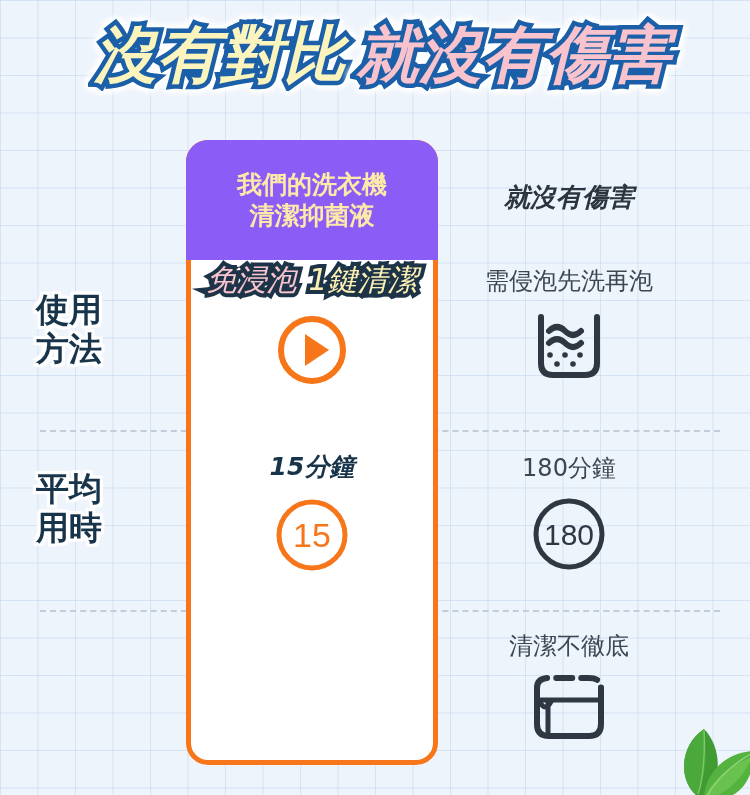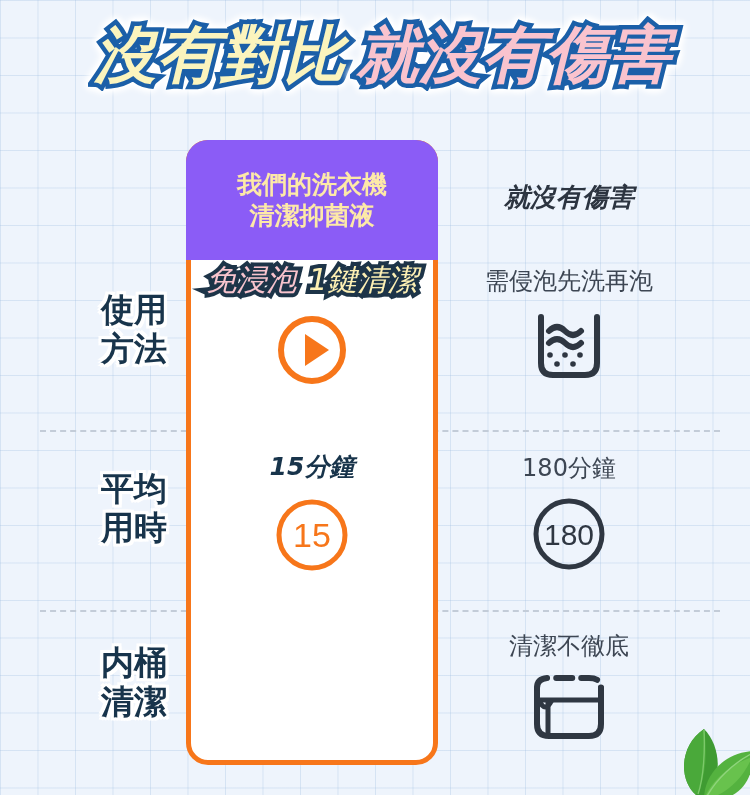--- a/index.html
+++ b/index.html
@@ -93,22 +93,22 @@
 
   .divider{
     position:absolute;left:40px;width:680px;height:0;
     border-top:2px dashed #c3ccd8;
     z-index:1;
   }
   .div-1{top:430px;}
   .div-2{top:610px;}
 
   .rowlabel{
-    position:absolute;left:70px;width:128px;
-    text-align:center;
+    position:absolute;left:36px;width:128px;
+    text-align:left;
     color:#18344b;
     font-size:33px;
     font-weight:bold;
     line-height:1.18;
     font-family:"DejaVu Sans","Liberation Sans",sans-serif;
     text-shadow:
       -3px -3px 0 #fff, 3px -3px 0 #fff, -3px 3px 0 #fff, 3px 3px 0 #fff,
       0 -3px 0 #fff, 0 3px 0 #fff, -3px 0 0 #fff, 3px 0 0 #fff,
       0 0 6px #fff;
   }
@@ -231,24 +231,20 @@
       <div class="cell-text plain">180分鐘</div>
       <svg class="icon" width="80" height="80" viewBox="0 0 80 80" style="margin-top:14px;">
         <circle cx="40" cy="40" r="33" fill="none" stroke="#2f3742" stroke-width="5"></circle>
         <text x="40" y="40" text-anchor="middle" dominant-baseline="central" font-family="Liberation Sans, sans-serif" font-size="30" fill="#2f3742">180</text>
       </svg>
     </div>
   </div>
 
   <div class="row row-3">
 
-    <div class="rowlabel" style="top:32px;">
-      <span>内桶</span>
-      <span>清潔</span>
-    </div>
 
 
     <div class="cell cell-right" style="top:22px;">
       <div class="cell-text plain">清潔不徹底</div>
       <svg class="icon" width="96" height="74" viewBox="0 0 96 74" style="margin-top:14px;">
         <path d="M16 16 L16 52 Q16 64 28 64 L68 64 Q80 64 80 52 L80 16" fill="none" stroke="#2f3742" stroke-width="6" stroke-linecap="round"></path>
         <path d="M16 16 Q16 6 28 6 L68 6 Q80 6 80 16" fill="none" stroke="#2f3742" stroke-width="6" stroke-linecap="round" stroke-dasharray="16 9"></path>
         <line x1="17" y1="28" x2="79" y2="28" stroke="#2f3742" stroke-width="5"></line>
         <path d="M18 28 Q24 42 31 28" fill="none" stroke="#2f3742" stroke-width="5"></path>
         <line x1="27" y1="30" x2="27" y2="62" stroke="#2f3742" stroke-width="5"></line>

